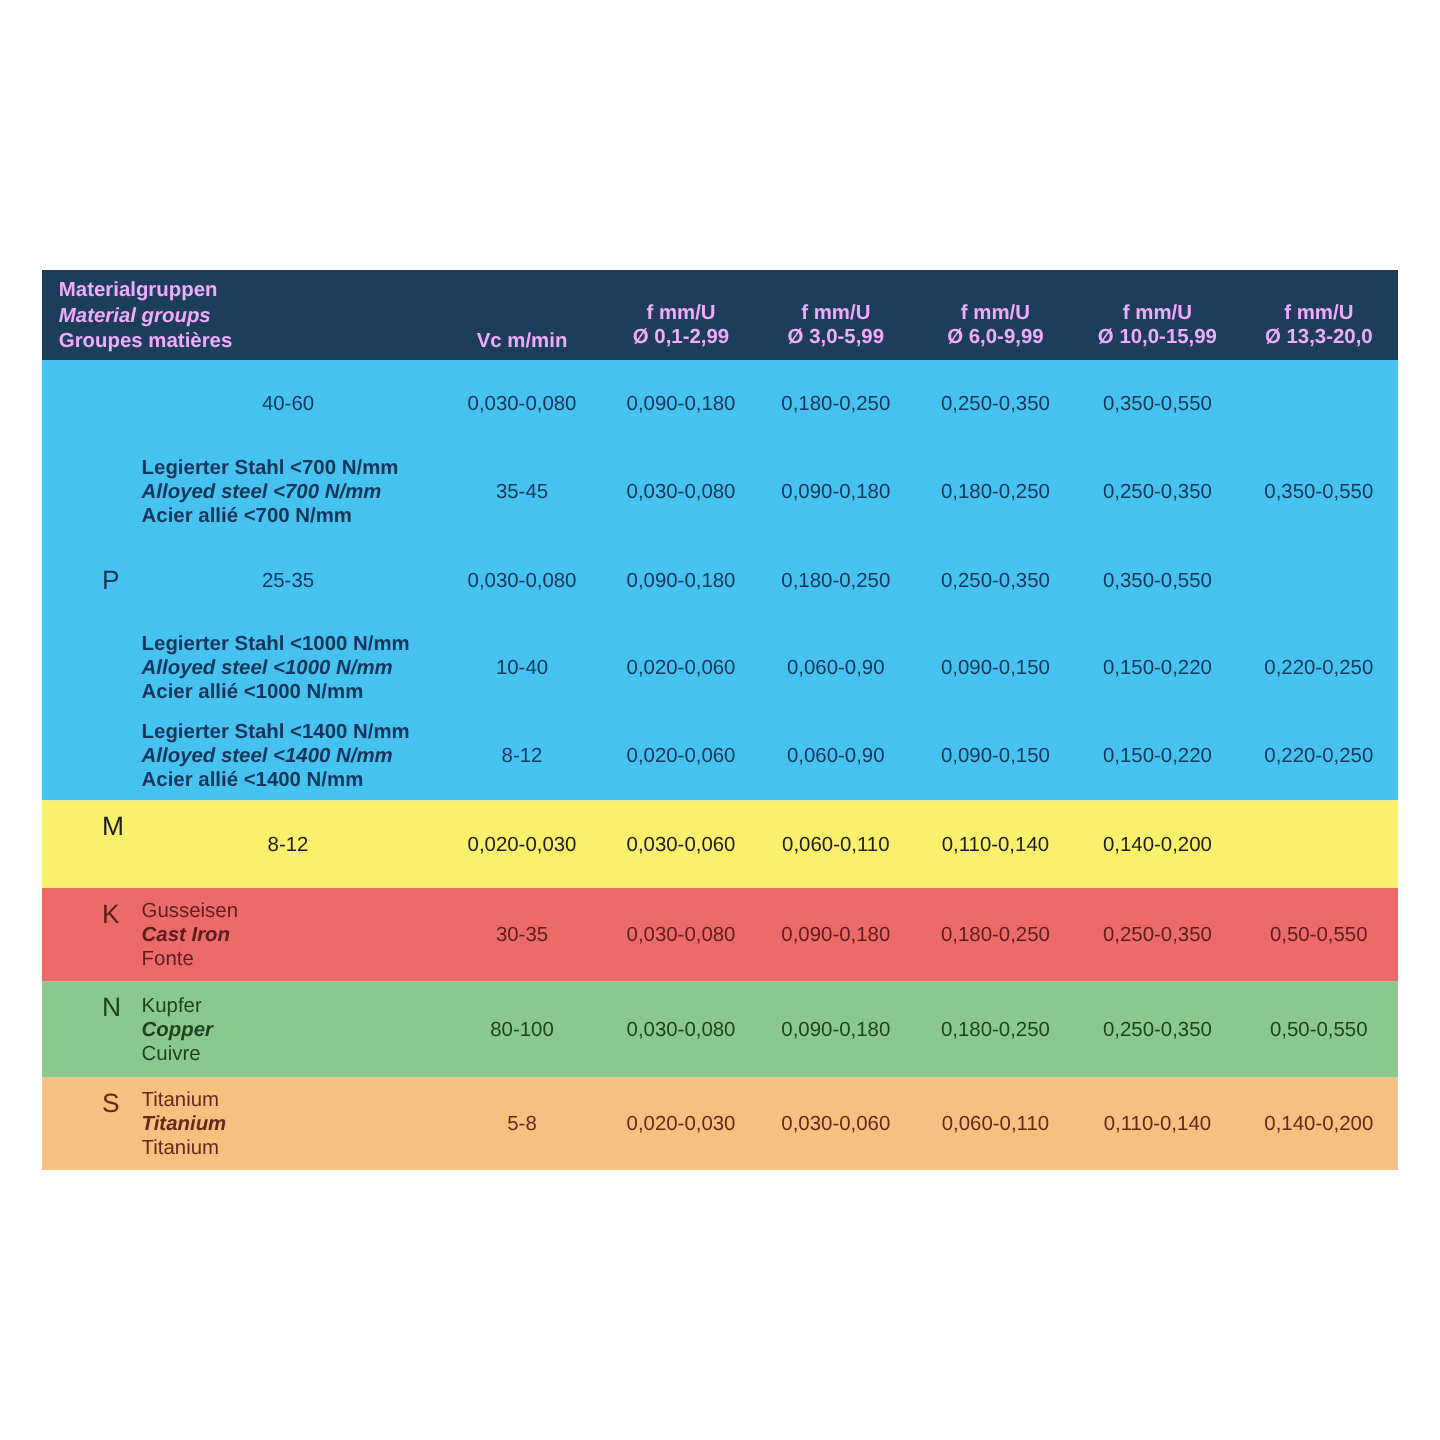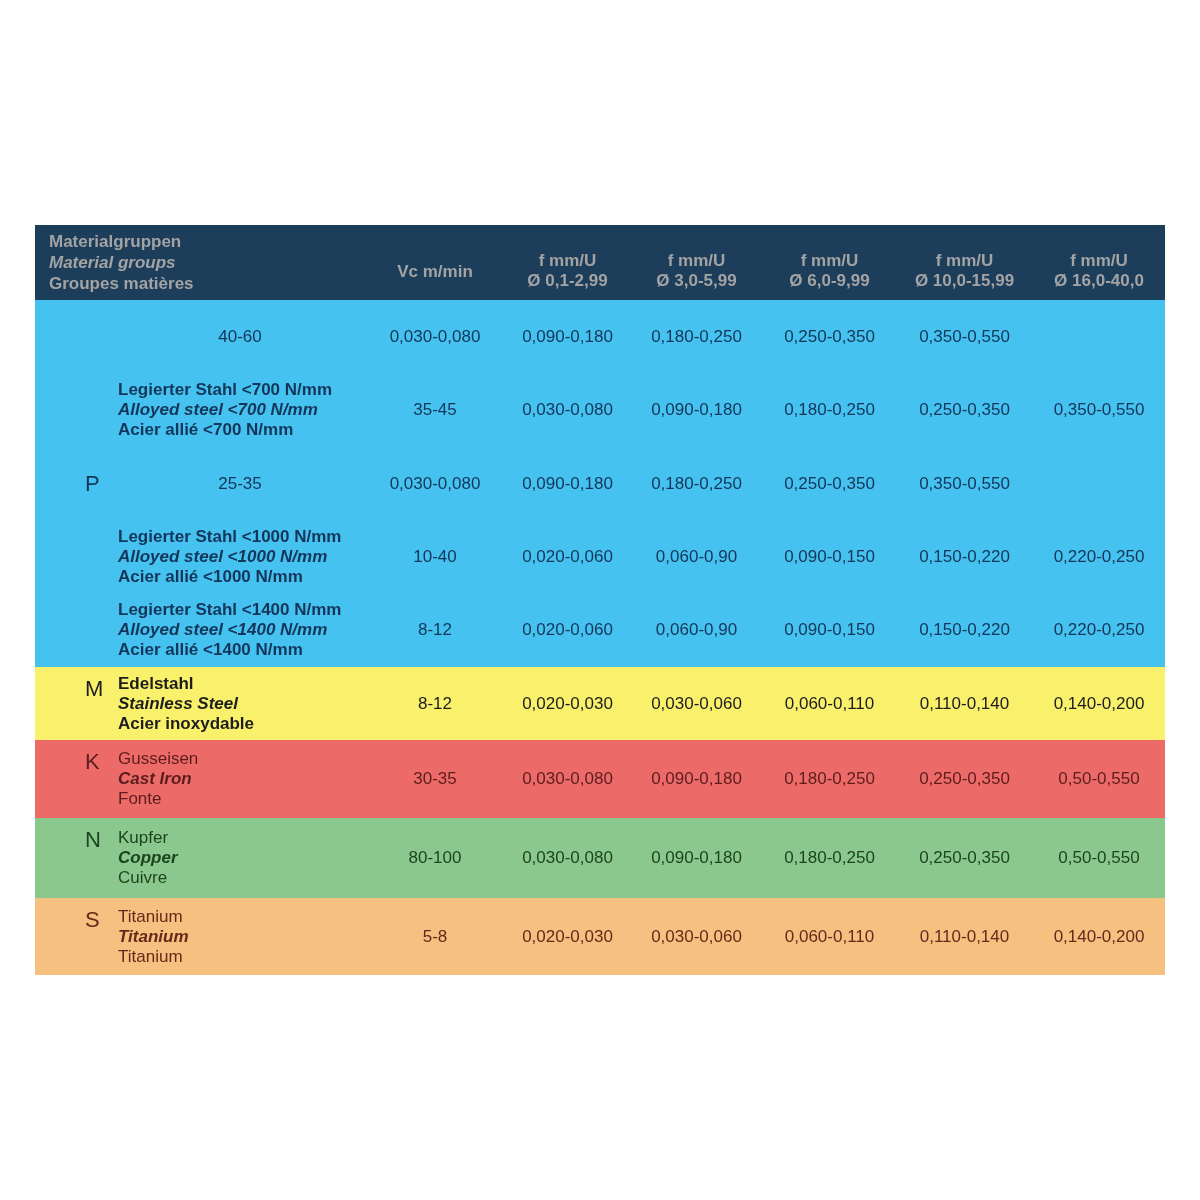--- a/index.html
+++ b/index.html
@@ -21,34 +21,34 @@
   }
   .b  { font-weight: bold; }
   .bi { font-weight: bold; font-style: italic; }
 
   
   .thead {
     display: grid;
     grid-template-columns: 330px 140px 125px 133px 133px 137px 132px;
     height: 75px;
     background: #1d3e5b;
-    color: #a3a3a3;
+    color: #f0abfc;
     font-size: 17px;
   }
   .head-title {
     padding: 6px 0 0 14px;
     line-height: 21px;
     display: flex;
     flex-direction: column;
   }
   .head-vc {
     display: flex;
     align-items: flex-end;
     justify-content: center;
-    padding-bottom: 18px;
+    padding-bottom: 6px;
   }
   .fhead {
     display: flex;
     flex-direction: column;
     justify-content: flex-end;
     align-items: center;
     padding: 8px 0 9px 0;
   }
   .fheads { display: contents; }
 
@@ -103,21 +103,21 @@
             <div class="b">f mm/U</div>
             <div class="b">Ø 3,0-5,99</div>
           </div><div class="fhead">
             <div class="b">f mm/U</div>
             <div class="b">Ø 6,0-9,99</div>
           </div><div class="fhead">
             <div class="b">f mm/U</div>
             <div class="b">Ø 10,0-15,99</div>
           </div><div class="fhead">
             <div class="b">f mm/U</div>
-            <div class="b">Ø 16,0-40,0</div>
+            <div class="b">Ø 13,3-20,0</div>
           </div></div>
     </div>
 
     <div class="tbody" id="table-body">
         <div class="section" style="background: rgb(69, 194, 239); color: rgb(20, 54, 90); height: 367px;">
           <div class="letter letter-center">P</div>
           <div class="rows">
             <div class="row">
               <div class="val">40-60</div>
               <div class="val">0,030-0,080</div>
@@ -172,25 +172,20 @@
               <div class="val">0,090-0,150</div>
               <div class="val">0,150-0,220</div>
               <div class="val">0,220-0,250</div>
             </div>
           </div>
         </div>
         <div class="section" style="background: rgb(249, 240, 108); color: rgb(29, 29, 29); height: 73px;">
           <div class="letter letter-top">M</div>
           <div class="rows">
             <div class="row">
-              <div class="mat">
-                <div class="b">Edelstahl</div>
-                <div class="bi">Stainless Steel</div>
-                <div class="b">Acier inoxydable</div>
-              </div>
               <div class="val">8-12</div>
               <div class="val">0,020-0,030</div>
               <div class="val">0,030-0,060</div>
               <div class="val">0,060-0,110</div>
               <div class="val">0,110-0,140</div>
               <div class="val">0,140-0,200</div>
             </div>
           </div>
         </div>
         <div class="section" style="background: rgb(236, 107, 105); color: rgb(92, 29, 29); height: 78px;">

